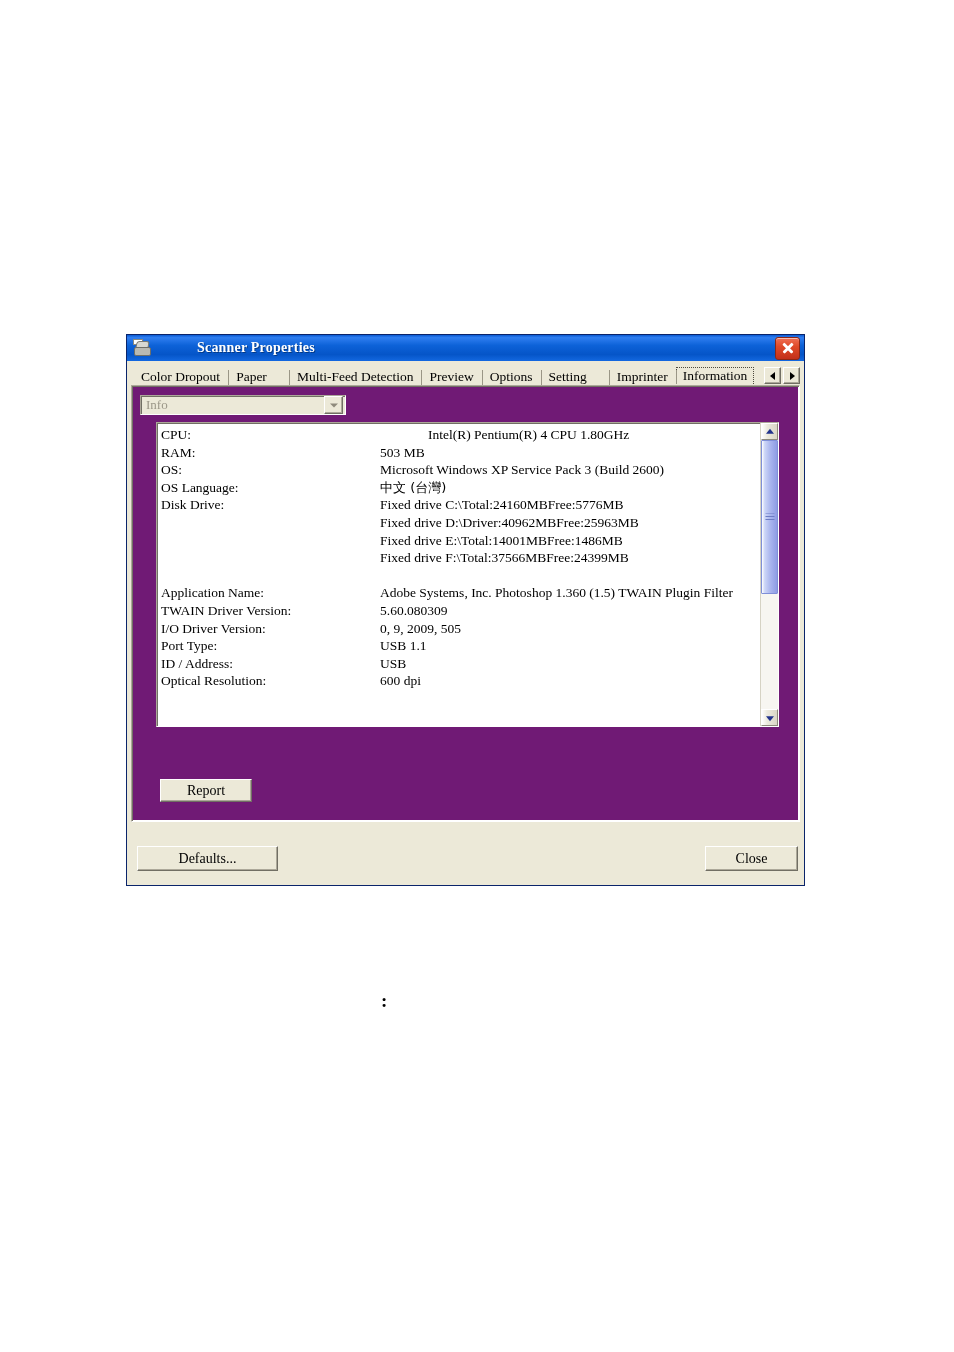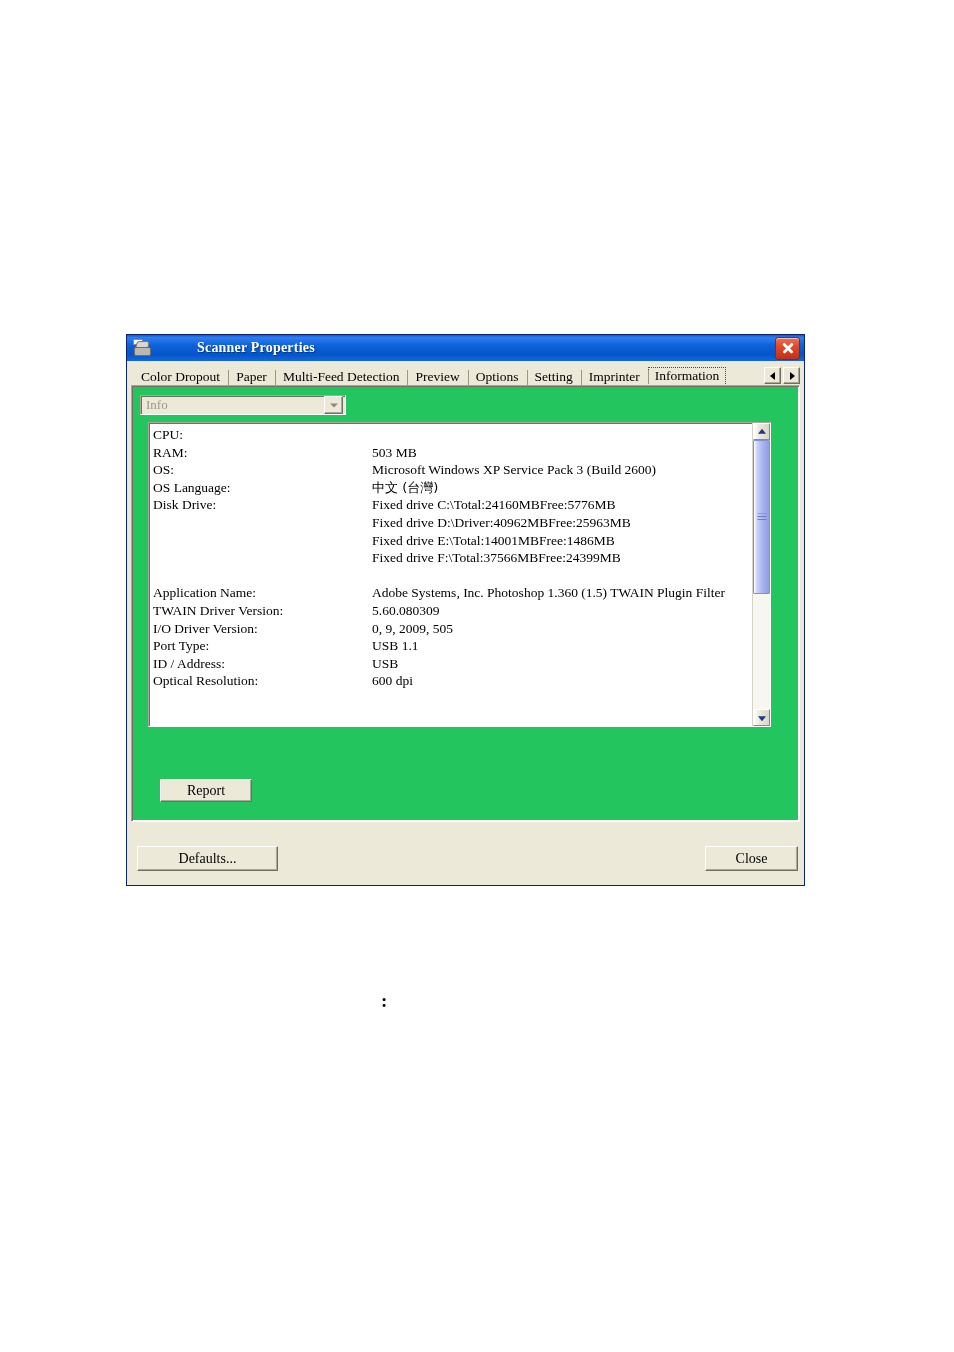--- a/index.html
+++ b/index.html
@@ -141,21 +141,21 @@
     top: 2px;
     bottom: 1px;
     width: 1px;
     background: #9a9686;
   }
   .tab.selected {
     border: 1px dotted #4d4a3e;
     background: #ece9d8;
     padding: 0px 6px 1px 6px;
   }
-  .tab.gap { margin-left: 0; }
+  .tab.gap { margin-left: 14px; }
   .tabstrip-spacer { flex: 1 1 auto; }
   .tab-nav {
     display: flex;
     gap: 2px;
     margin-bottom: 0px;
   }
   .tab-nav-btn {
     width: 15px;
     height: 15px;
     background: #ece9d8;
@@ -183,21 +183,21 @@
   }
 
   
   .page-panel {
     position: absolute;
     left: 4px;
     top: 50px;
     width: 669px;
     height: 437px;
     box-sizing: border-box;
-    background: #22c55e;
+    background: #701a75;
     border: 1px solid #ffffff;
     border-top-color: #aca899;
     border-left-color: #aca899;
     box-shadow: inset 1px 1px 0 #716f64, inset -1px -1px 0 #ffffff;
   }
 
   
   .combo {
     position: absolute;
     left: 8px;
@@ -241,21 +241,21 @@
     transform: translate(-50%,-40%);
     width: 0; height: 0;
     border-left: 4px solid transparent;
     border-right: 4px solid transparent;
     border-top: 4px solid #8e8a7c;
   }
 
   
   .infobox {
     position: absolute;
-    left: 16px;
+    left: 24px;
     top: 36px;
     width: 623px;
     height: 305px;
     background: #ffffff;
     box-sizing: border-box;
     border: 1px solid #aca899;
     border-right-color: #ffffff;
     border-bottom-color: #ffffff;
     box-shadow: inset 1px 1px 0 #716f64;
     display: flex;
@@ -449,20 +449,21 @@
 
     <div class="combo">
       <div class="combo-text">Info</div>
       <div class="combo-arrow-btn"></div>
     </div>
 
     <div class="infobox">
       <div class="info-list">
         <div class="info-row">
           <div class="info-label">CPU:</div>
+          <div class="info-value center-cpu">Intel(R) Pentium(R) 4 CPU 1.80GHz</div>
         </div>
         <div class="info-row">
           <div class="info-label">RAM:</div>
           <div class="info-value">503 MB</div>
         </div>
         <div class="info-row">
           <div class="info-label">OS:</div>
           <div class="info-value">Microsoft Windows XP Service Pack 3 (Build 2600)</div>
         </div>
         <div class="info-row">

